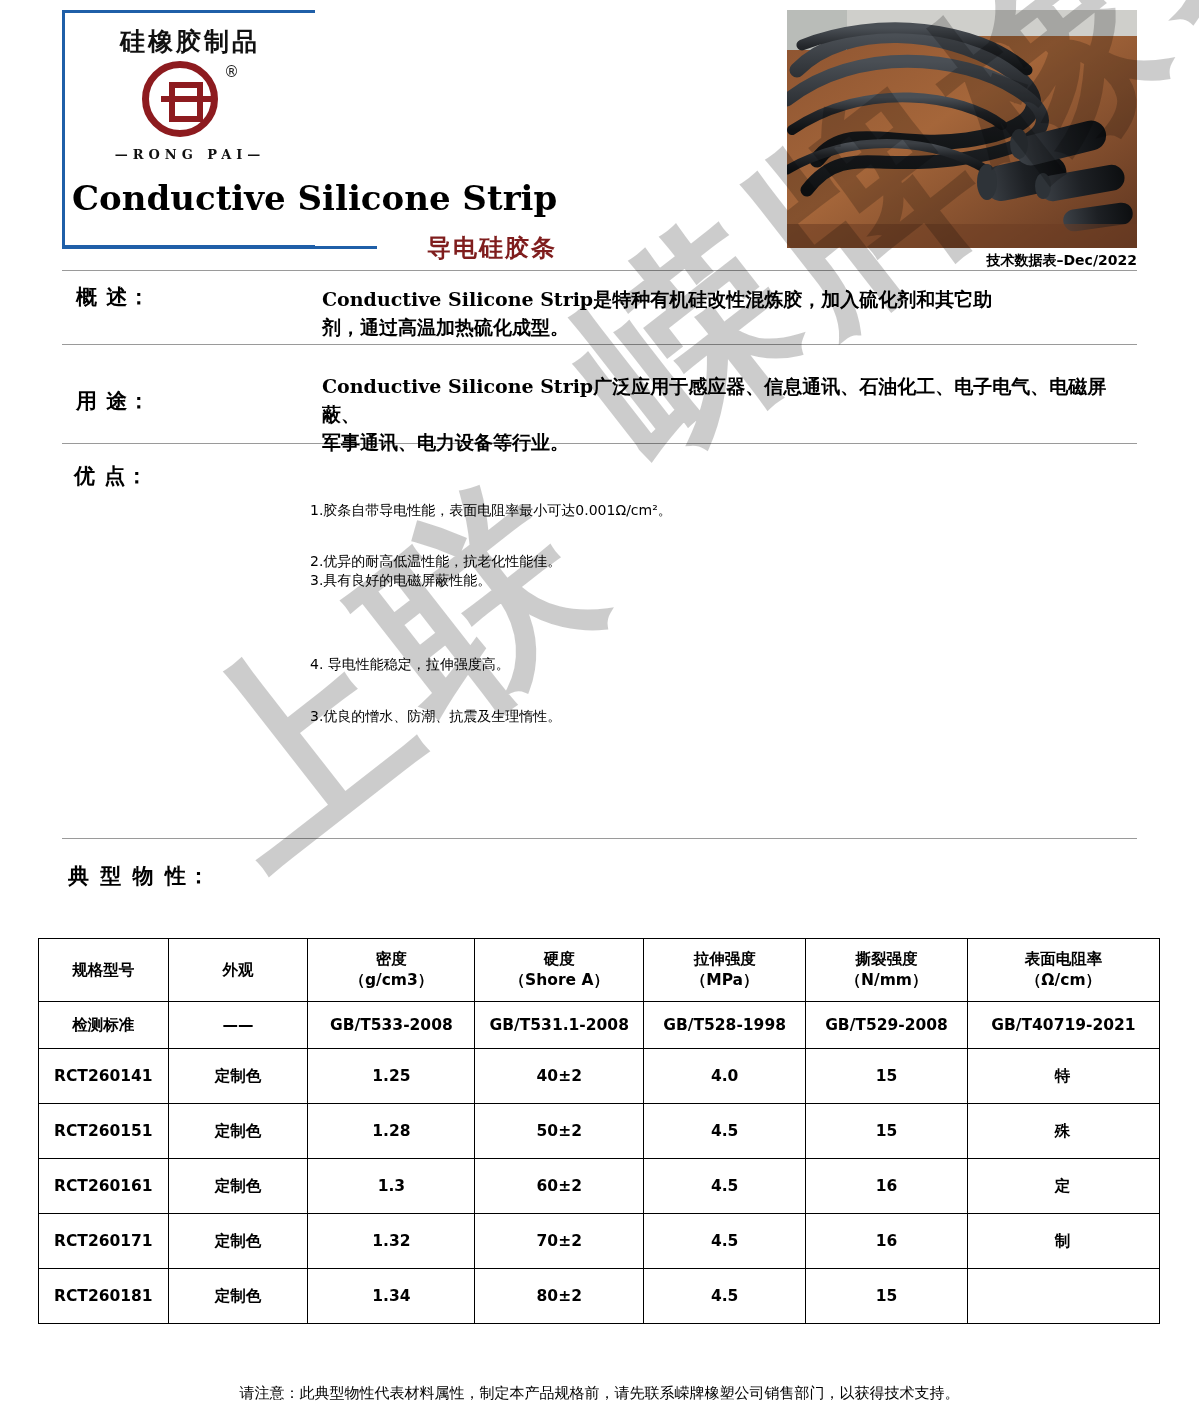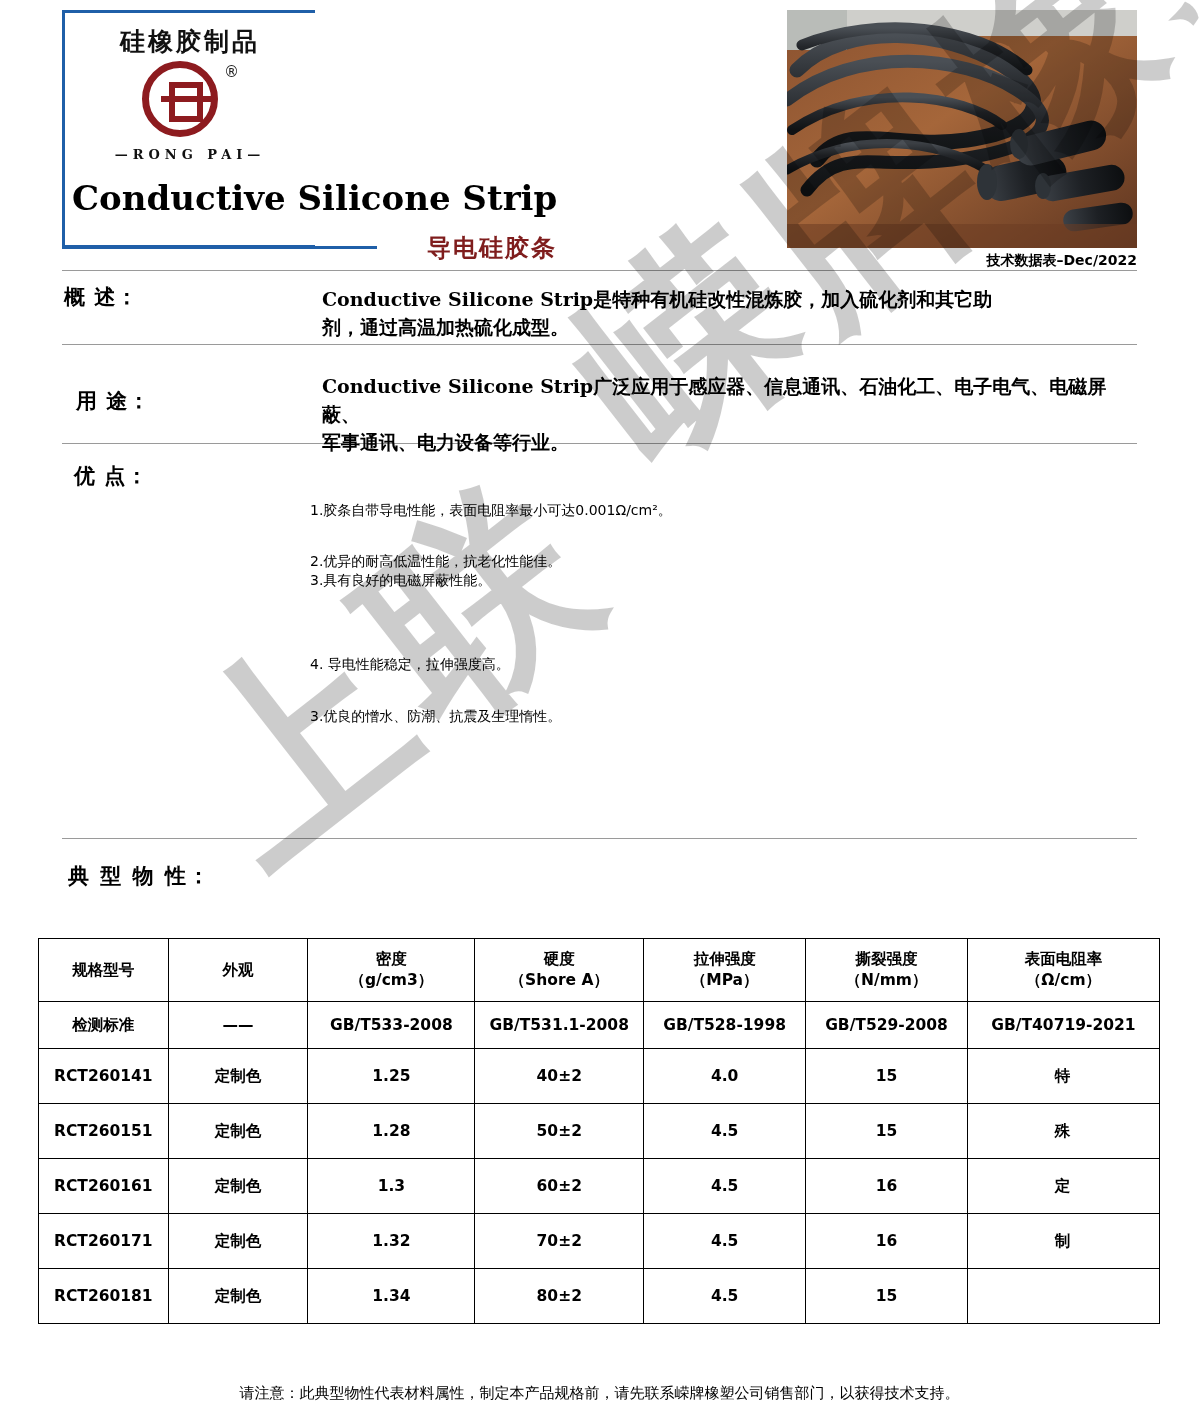--- a/index.html
+++ b/index.html
@@ -10,21 +10,20 @@
   body {
     font-family: "Liberation Serif", serif;
     color: #000;
   }
   #page {
     position: relative;
     width: 1199px;
     height: 1421px;
     overflow: hidden;
     background: #fff;
-    border-radius: 22px;
   }
 
   
   .watermark {
     position: absolute;
     left: 0; top: 0;
     width: 1199px; height: 1421px;
     pointer-events: none;
     z-index: 5;
   }
@@ -310,21 +309,21 @@
   <div class="watermark">
     <div class="wm-text" style="left:520px; top:300px;">嵘牌橡塑</div>
     <div class="wm-text" style="left:130px; top:700px;">上联</div>
   </div>
 
   <div class="hr" style="top:270px;"></div>
   <div class="hr" style="top:344px;"></div>
   <div class="hr" style="top:443px;"></div>
   <div class="hr" style="top:838px;"></div>
 
-  <div class="sec-label" style="left:64px; top:283px;">概 述：</div>
+  <div class="sec-label" style="left:76px; top:283px;">概 述：</div>
   <div class="sec-body" style="left:322px; top:285px; width:800px;">
     <div>Conductive Silicone Strip是特种有机硅改性混炼胶，加入硫化剂和其它助</div>
     <div>剂，通过高温加热硫化成型。</div>
   </div>
 
   <div class="sec-label" style="left:76px; top:387px;">用 途：</div>
   <div class="sec-body" style="left:322px; top:372px; width:810px;">
     <div>Conductive Silicone Strip广泛应用于感应器、信息通讯、石油化工、电子电气、电磁屏蔽、</div>
     <div>军事通讯、电力设备等行业。</div>
   </div>

